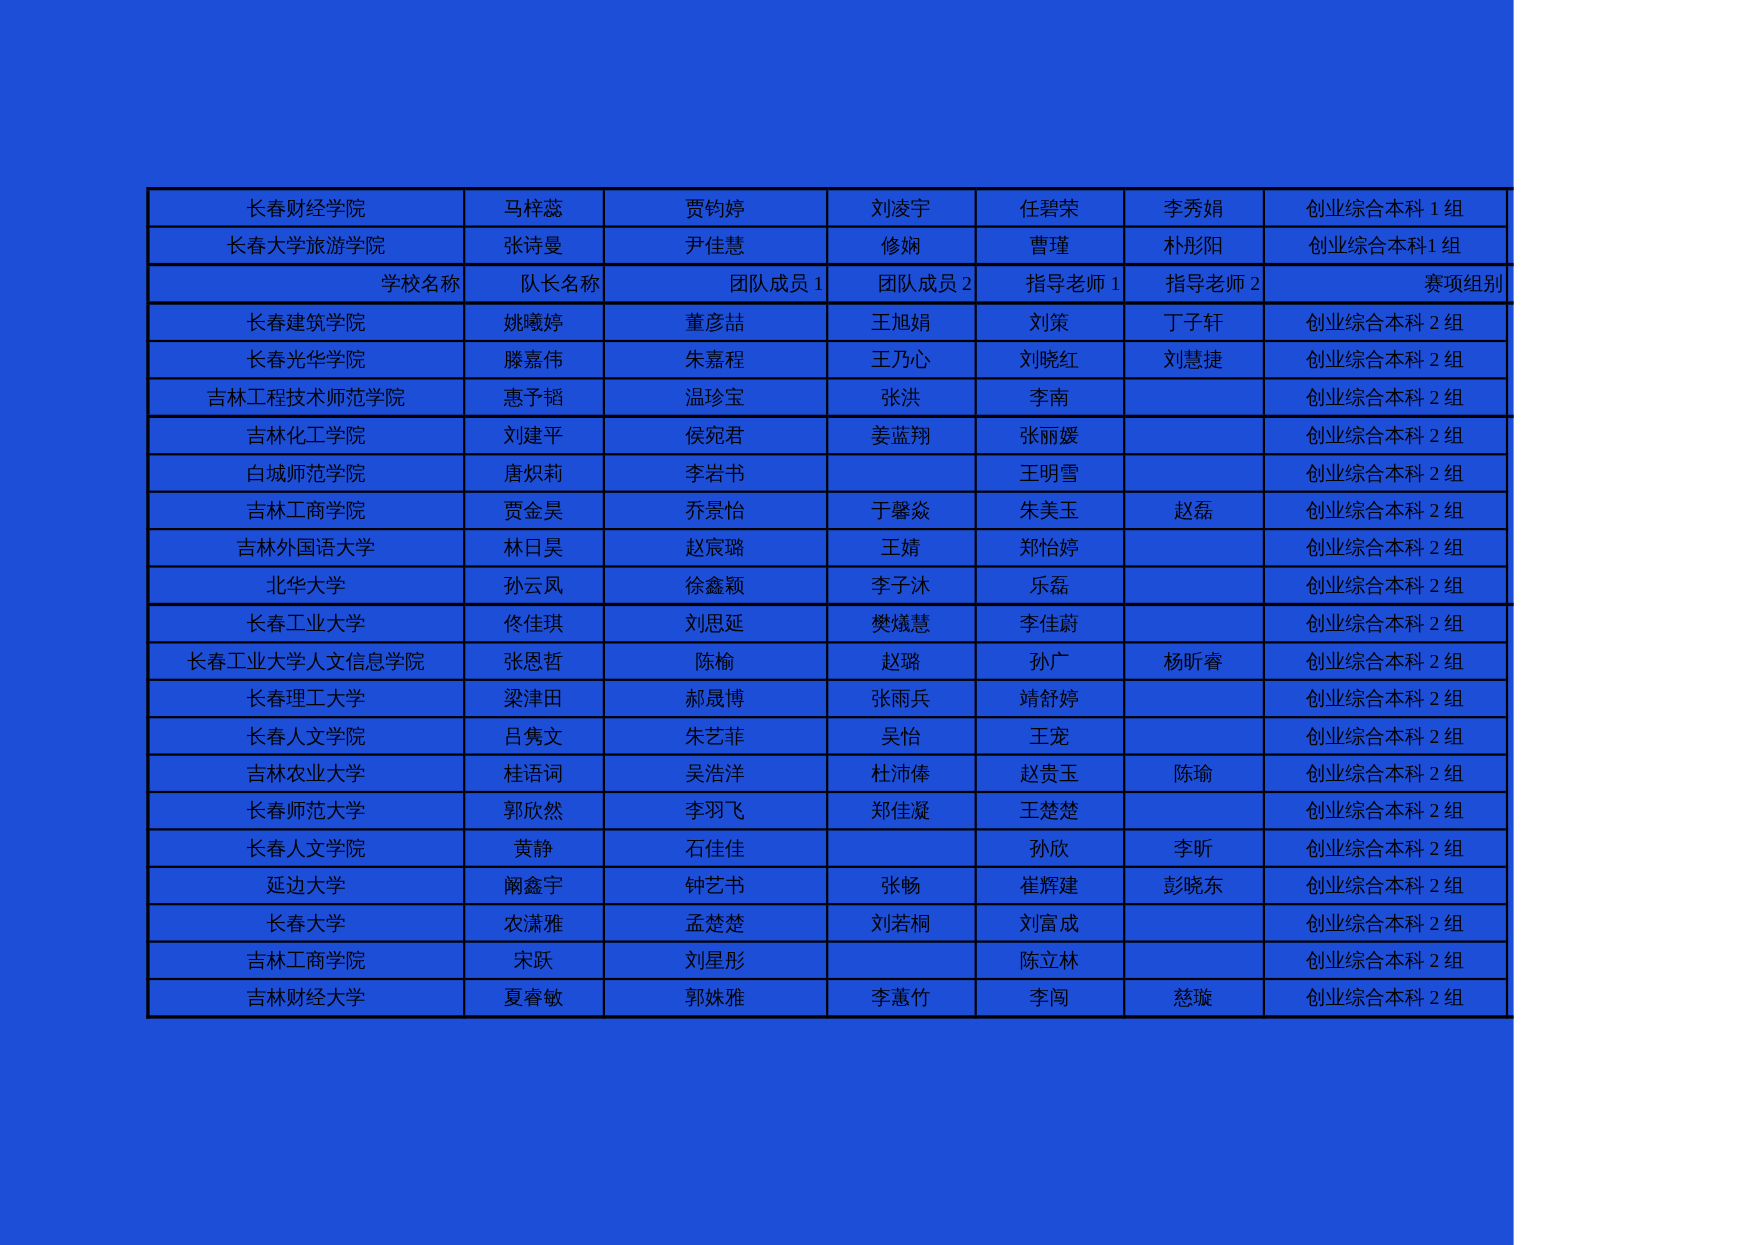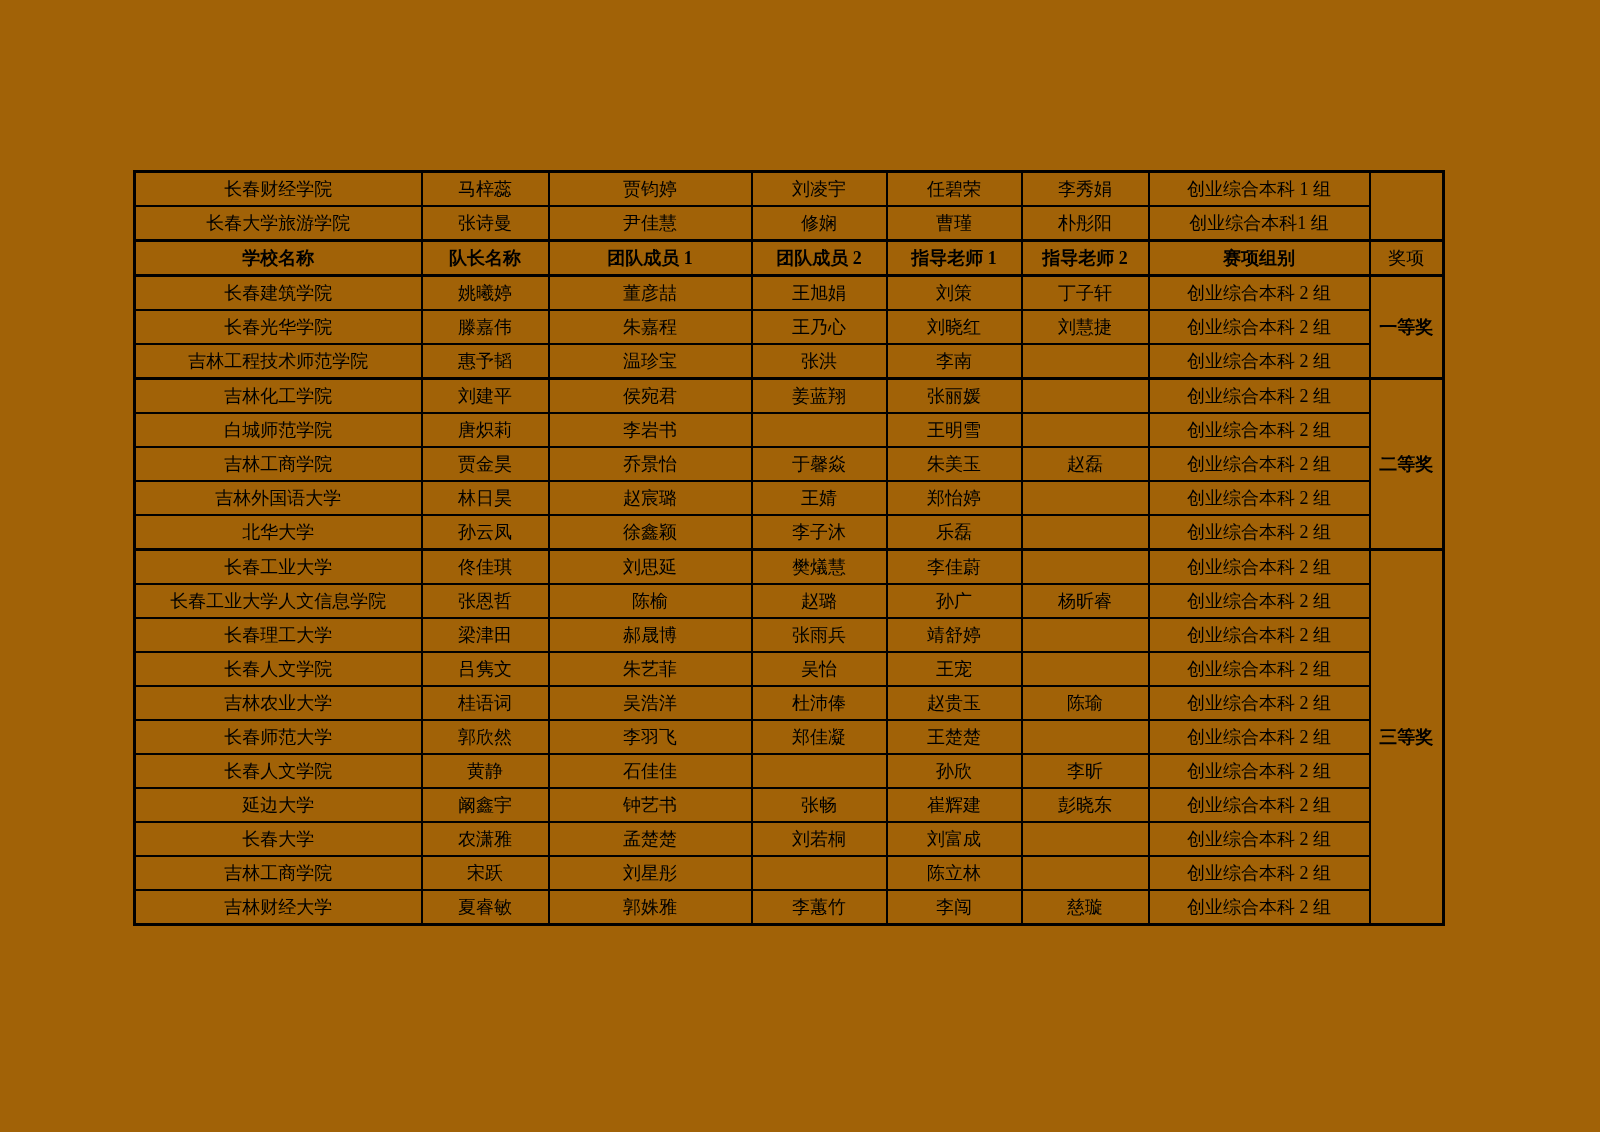--- a/index.html
+++ b/index.html
@@ -3,23 +3,23 @@
 <meta charset="utf-8">
 <style>
   html, body {
     margin: 0;
     padding: 0;
     background: #ffffff;
     font-family: "Liberation Serif", "DejaVu Serif", serif;
   }
   .page {
     position: relative;
-    width: 1600px;
+    width: 1376px;
     height: 1132px;
-    background: #a16207;
+    background: #1d4ed8;
     overflow: hidden;
   }
   table.awards-table {
     position: absolute;
     left: 133px;
     top: 170px;
     border-collapse: collapse;
     table-layout: fixed;
     width: 1309px;
     border: 3px solid #000000;
@@ -32,21 +32,22 @@
     vertical-align: middle;
     font-size: 18px;
     color: #000000;
     white-space: nowrap;
     overflow: hidden;
   }
   table.awards-table tr.block-start td {
     border-top-width: 3px;
   }
   table.awards-table td.hdr {
-    font-weight: bold;
+    font-weight: normal;
+    text-align: right;
   }
   table.awards-table td.hdr-normal {
     font-weight: normal;
     text-align: center;
   }
   table.awards-table td.award {
     font-weight: bold;
   }
 </style>
 </head>

